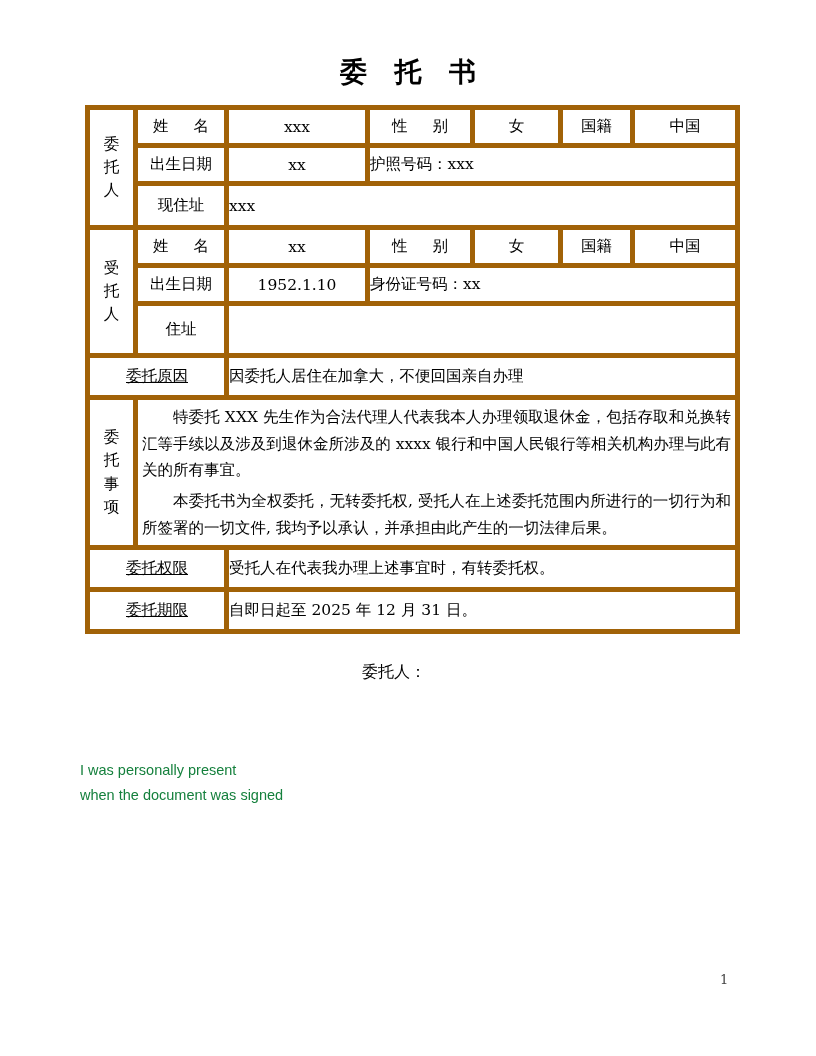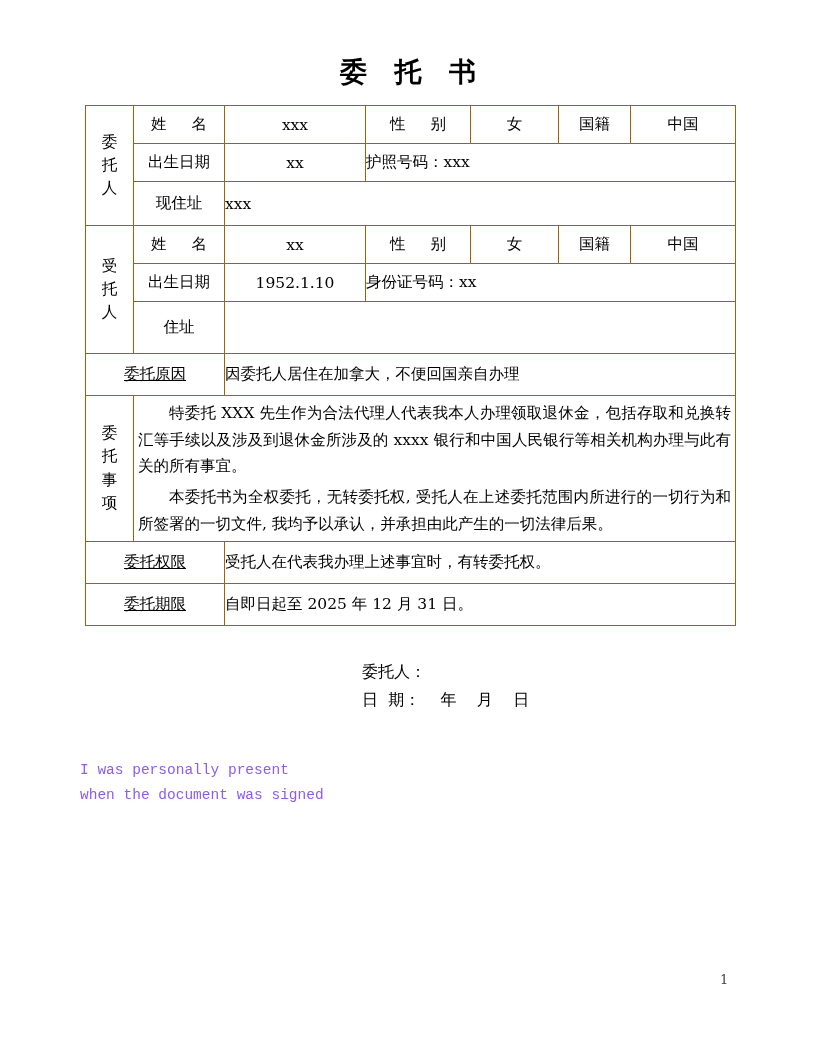--- a/index.html
+++ b/index.html
@@ -34,21 +34,21 @@
   .poa-table {
     position: absolute;
     left: 85px;
     top: 105px;
     width: 650px;
     border-collapse: collapse;
     table-layout: fixed;
     font-size: 15.5px;
   }
   .poa-table td {
-    border: 1px solid #a16207;
+    border: 5px solid #a16207;
     padding: 0;
     vertical-align: middle;
   }
 
   
   .vlabel {
     text-align: center;
     font-size: 15.5px;
     line-height: 1.5;
     padding: 2px 0;
@@ -108,32 +108,32 @@
   .ascii { font-family: "DejaVu Serif", "Liberation Serif", serif; }
 
   
   .sig-block {
     position: absolute;
     left: 362px;
     top: 658px;
     font-size: 16px;
     line-height: 1.75;
   }
-  .sig-line { white-space: pre; }
+  .sig-line { white-space: pre; text-align: center; }
   .sig-date-spaced { letter-spacing: 0; }
 
   
   .eng-note {
     position: absolute;
     left: 80px;
     top: 758px;
-    font-family: Liberation Mono, monospace;
+    font-family: Liberation Sans, sans-serif;
     font-size: 14.5px;
     line-height: 1.7;
-    color: #8b5cf6;
+    color: #15803d;
   }
   .eng-note div { white-space: pre; }
 
   
   .page-num {
     position: absolute;
     left: 720px;
     top: 972px;
     font-size: 13px;
     color: #444444;
@@ -228,21 +228,20 @@
     <tr style="height:42px">
       <td class="hlabel" colspan="2">委托期限</td>
       <td class="fval-l" colspan="5">自即日起至 2025 年 12 月 31 日。</td>
     </tr>
 
   </tbody>
 </table>
 
 <div class="sig-block">
   <div class="sig-line">委托人：</div>
-  <div class="sig-line sig-date-spaced">日  期：    年    月    日</div>
 </div>
 
 <div class="eng-note">
   <div>I was personally present</div>
   <div>when the document was signed</div>
 </div>
 
 <div class="page-num">1</div>
 
 </body></html>

